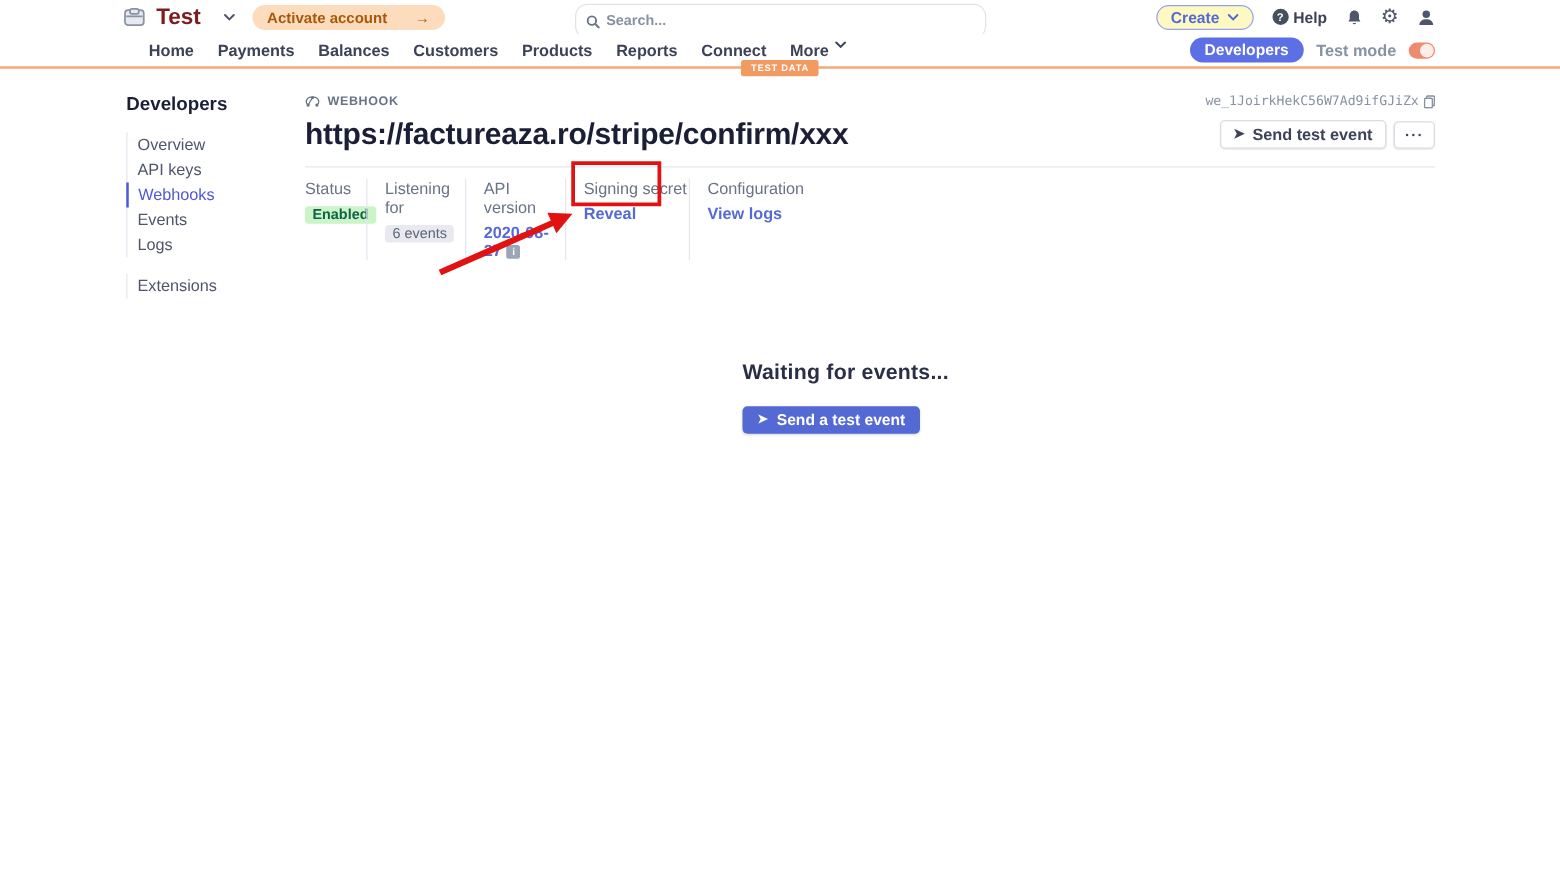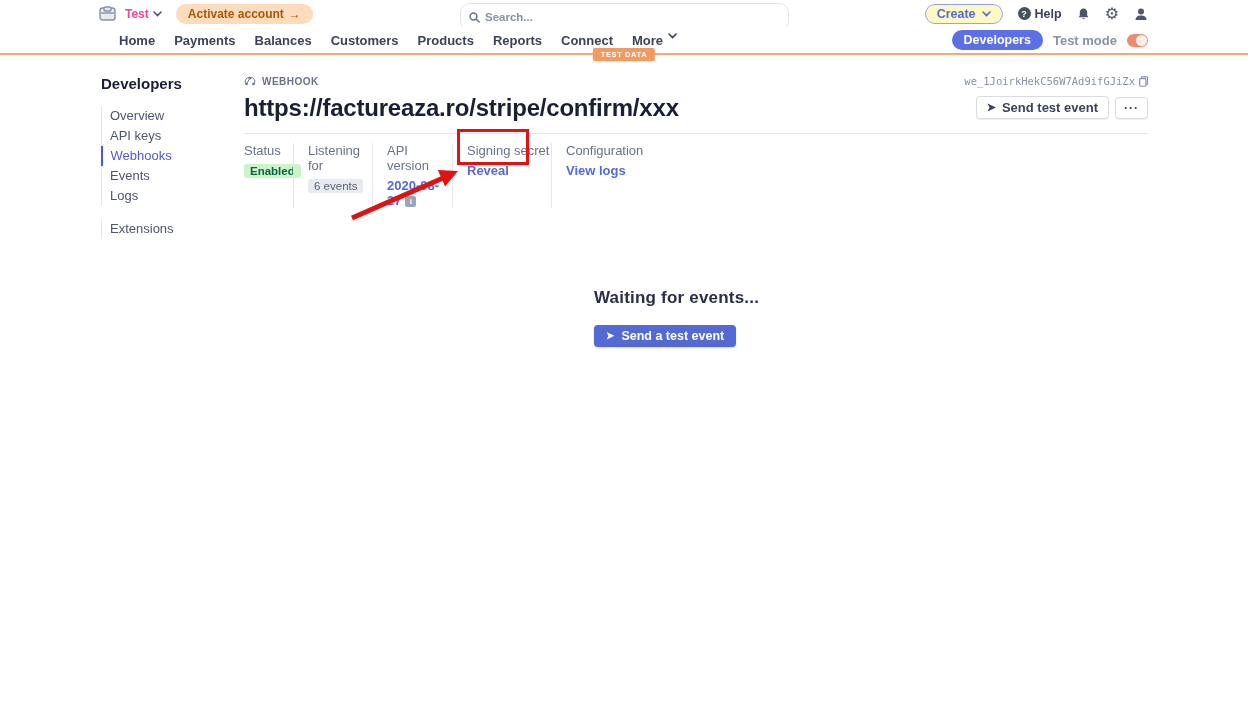--- a/index.html
+++ b/index.html
@@ -7,26 +7,26 @@
   body {
     font-family:"Liberation Sans", sans-serif;
     background:#ffffff; color:#3c4257; position:relative; overflow:hidden;
   }
   
   .topbar {
     height:27px; display:flex; align-items:center;
     padding-left:99px; padding-right:100px; position:relative; background:#fff;
   }
   .box-icon { width:17px; height:15px; margin-right:9px; display:inline-flex; }
-  .env-label { font-size:12px; font-weight:700; color:#ec4899; margin-right:4px; }
+  .env-label { font-size:18px; font-weight:700; color:#7f1d1d; margin-right:18px; }
   .chev { width:9px; height:6px; margin-right:14px; }
   .activate-pill {
     background:#fcdcbc; color:#a8580b; border:none; border-radius:999px;
     font-size:12px; font-weight:700; padding:3px 12px; display:inline-flex;
-    align-items:center; gap:5px; cursor:pointer; font-family:inherit;
+    align-items:center; gap:22px; cursor:pointer; font-family:inherit;
   }
   .search-wrap {
     position:absolute; left:460px; top:3px; width:329px; height:28px;
     border:1px solid #e0e4ea; border-radius:10px; display:flex; align-items:center;
     padding:0 8px; background:#fff;
   }
   .search-wrap input {
     border:none; outline:none; width:100%; font-size:11.5px; color:#3c4257;
     font-family:inherit; background:transparent; margin-left:5px;
   }

